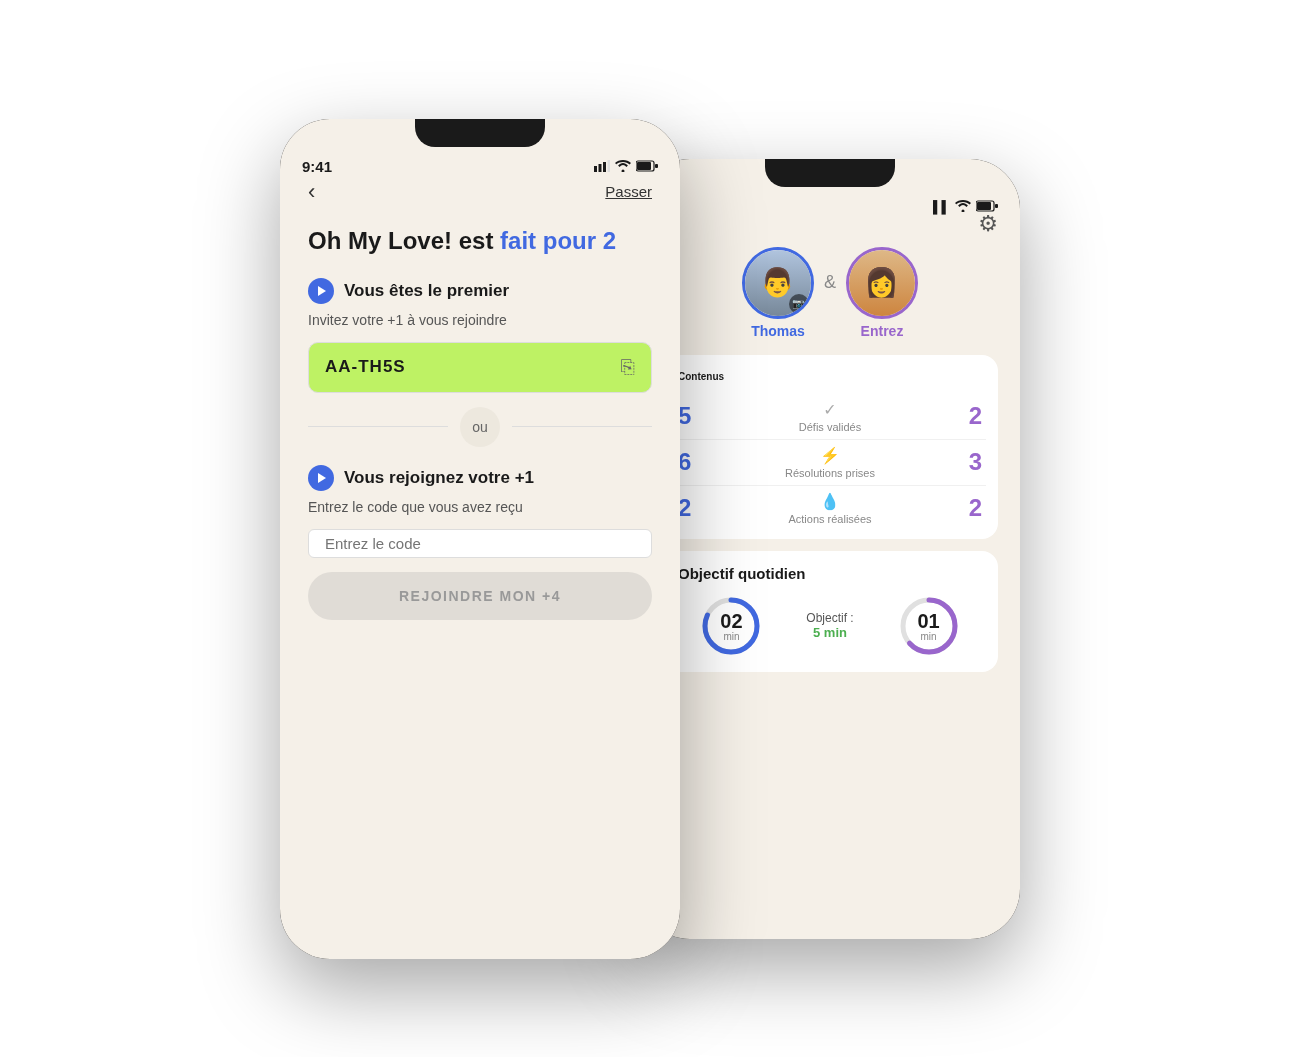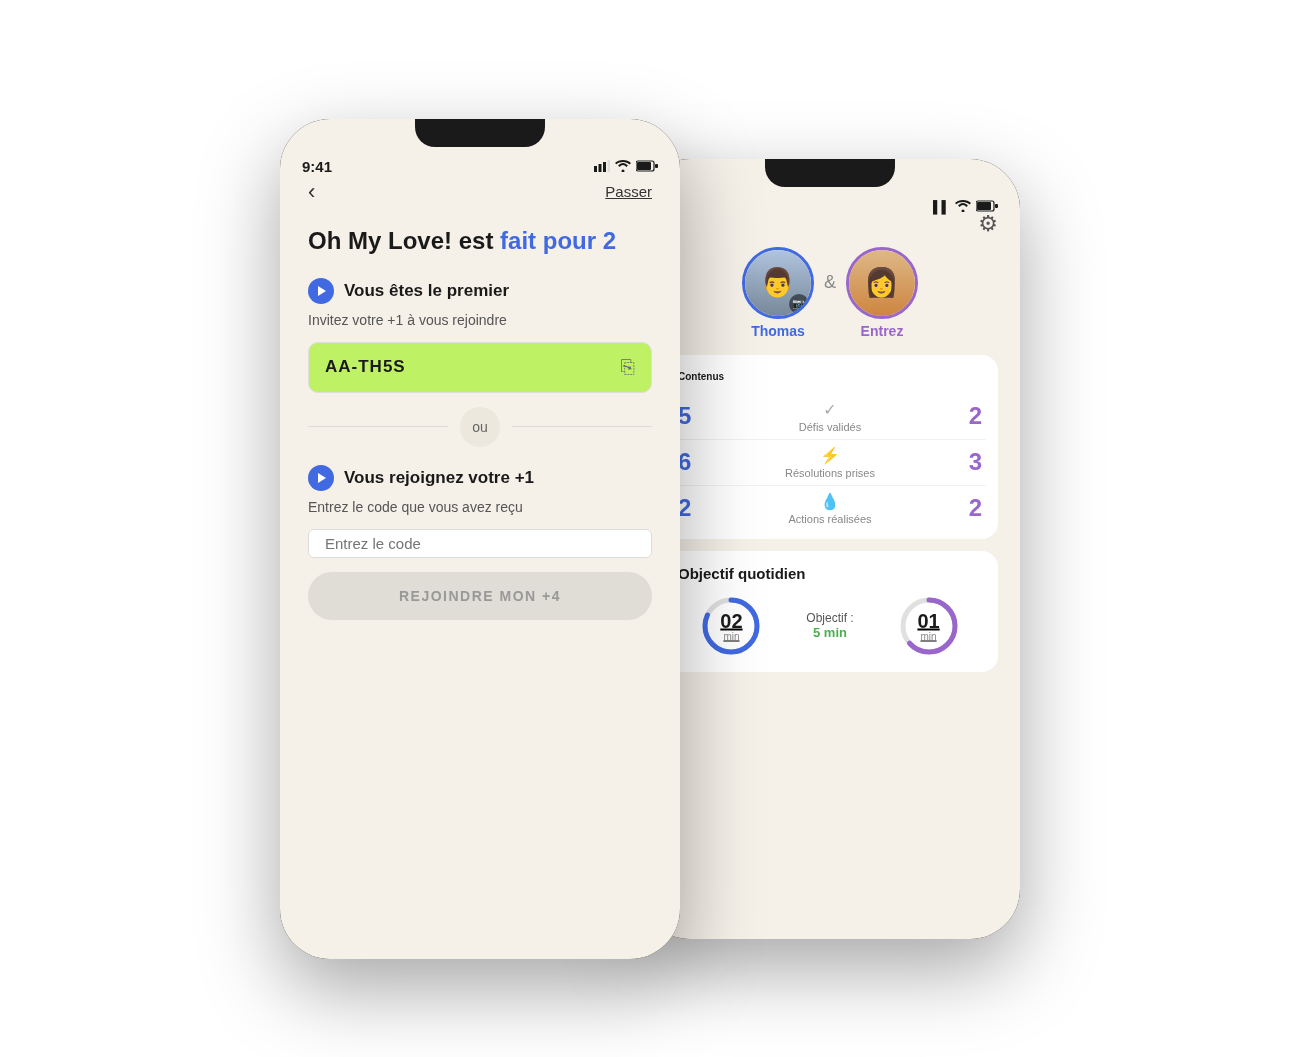--- a/index.html
+++ b/index.html
@@ -431,21 +431,20 @@
       position: absolute;
       top: 0; left: 0;
       transform: rotate(-90deg);
     }
 
     .timer-inner {
       position: absolute;
       top: 50%; left: 50%;
       transform: translate(-50%, -50%);
       text-align: center;
-      text-decoration: underline;
     }
 
     .timer-num {
       font-size: 20px;
       font-weight: 700;
       color: #1a1a1a;
       line-height: 1;
     }
 
     .timer-unit {

